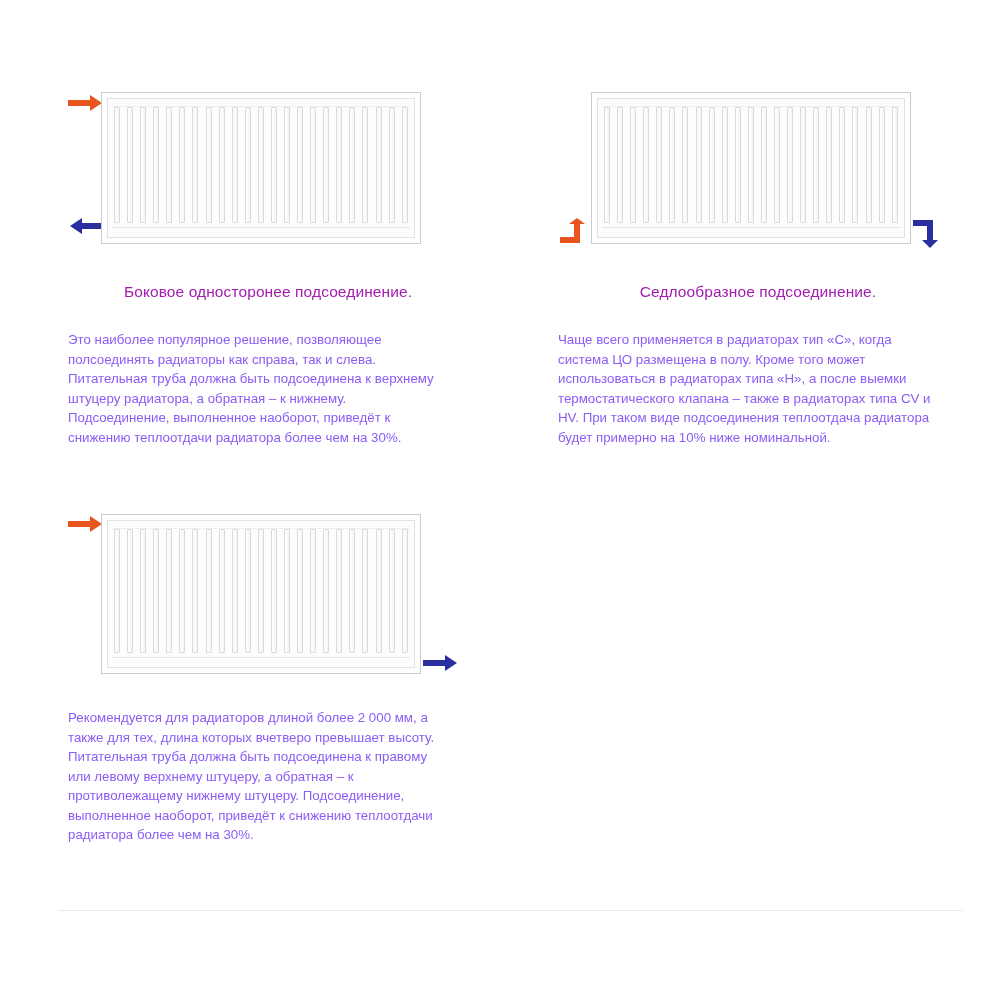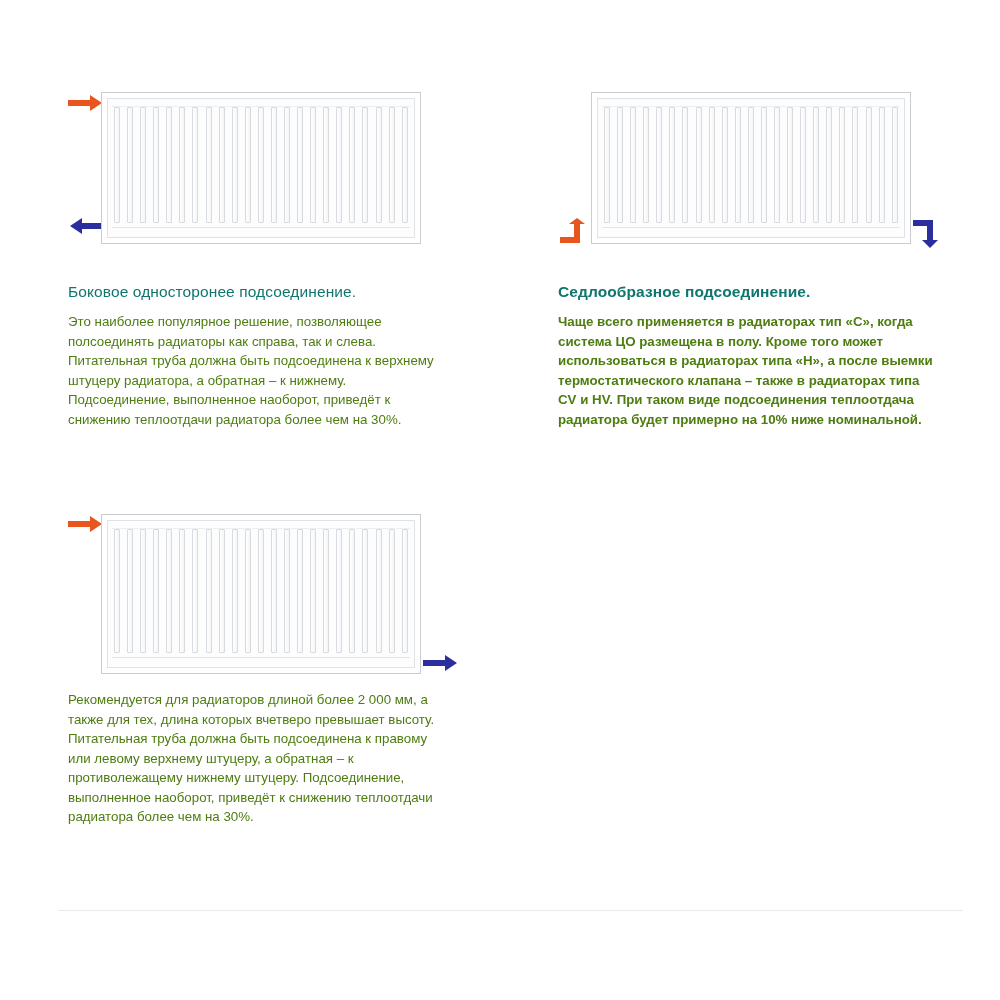--- a/index.html
+++ b/index.html
@@ -10,21 +10,21 @@
     font-family: "Liberation Sans", sans-serif;
   }
   .page {
     position: relative;
     width: 1000px; height: 1000px;
     overflow: hidden;
   }
   
   .block { position: absolute; }
   #block-side   { left: 68px;  top: 78px;  width: 400px; }
-  #block-saddle { left: 558px; top: 78px;  width: 400px; font-weight: bold; }
+  #block-saddle { left: 558px; top: 78px;  width: 400px; }
   #block-cross  { left: 68px;  top: 500px; width: 400px; }
 
   
   .figure {
     position: relative;
     width: 400px;
     height: 190px;
   }
   .figure.tall { height: 180px; }
 
@@ -72,28 +72,29 @@
   }
 
   
   .arrow { position: absolute; }
   .arrow svg { display: block; }
 
   
   .caption {
     margin-top: 14px;
     font-size: 15.5px;
-    color: #0f766e;
+    color: #a21caf;
     letter-spacing: .1px;
     line-height: 1.3;
+    text-align: center;
   }
   .body-text {
-    margin-top: 10px;
+    margin-top: 28px;
     font-size: 13.3px;
-    color: #4d7c0f;
+    color: #8b5cf6;
     line-height: 1.47;
     max-width: 380px;
   }
   .divider {
     position: absolute;
     left: 58px; top: 910px;
     width: 905px;
     height: 1px;
     background: #e8eaec;
   }

